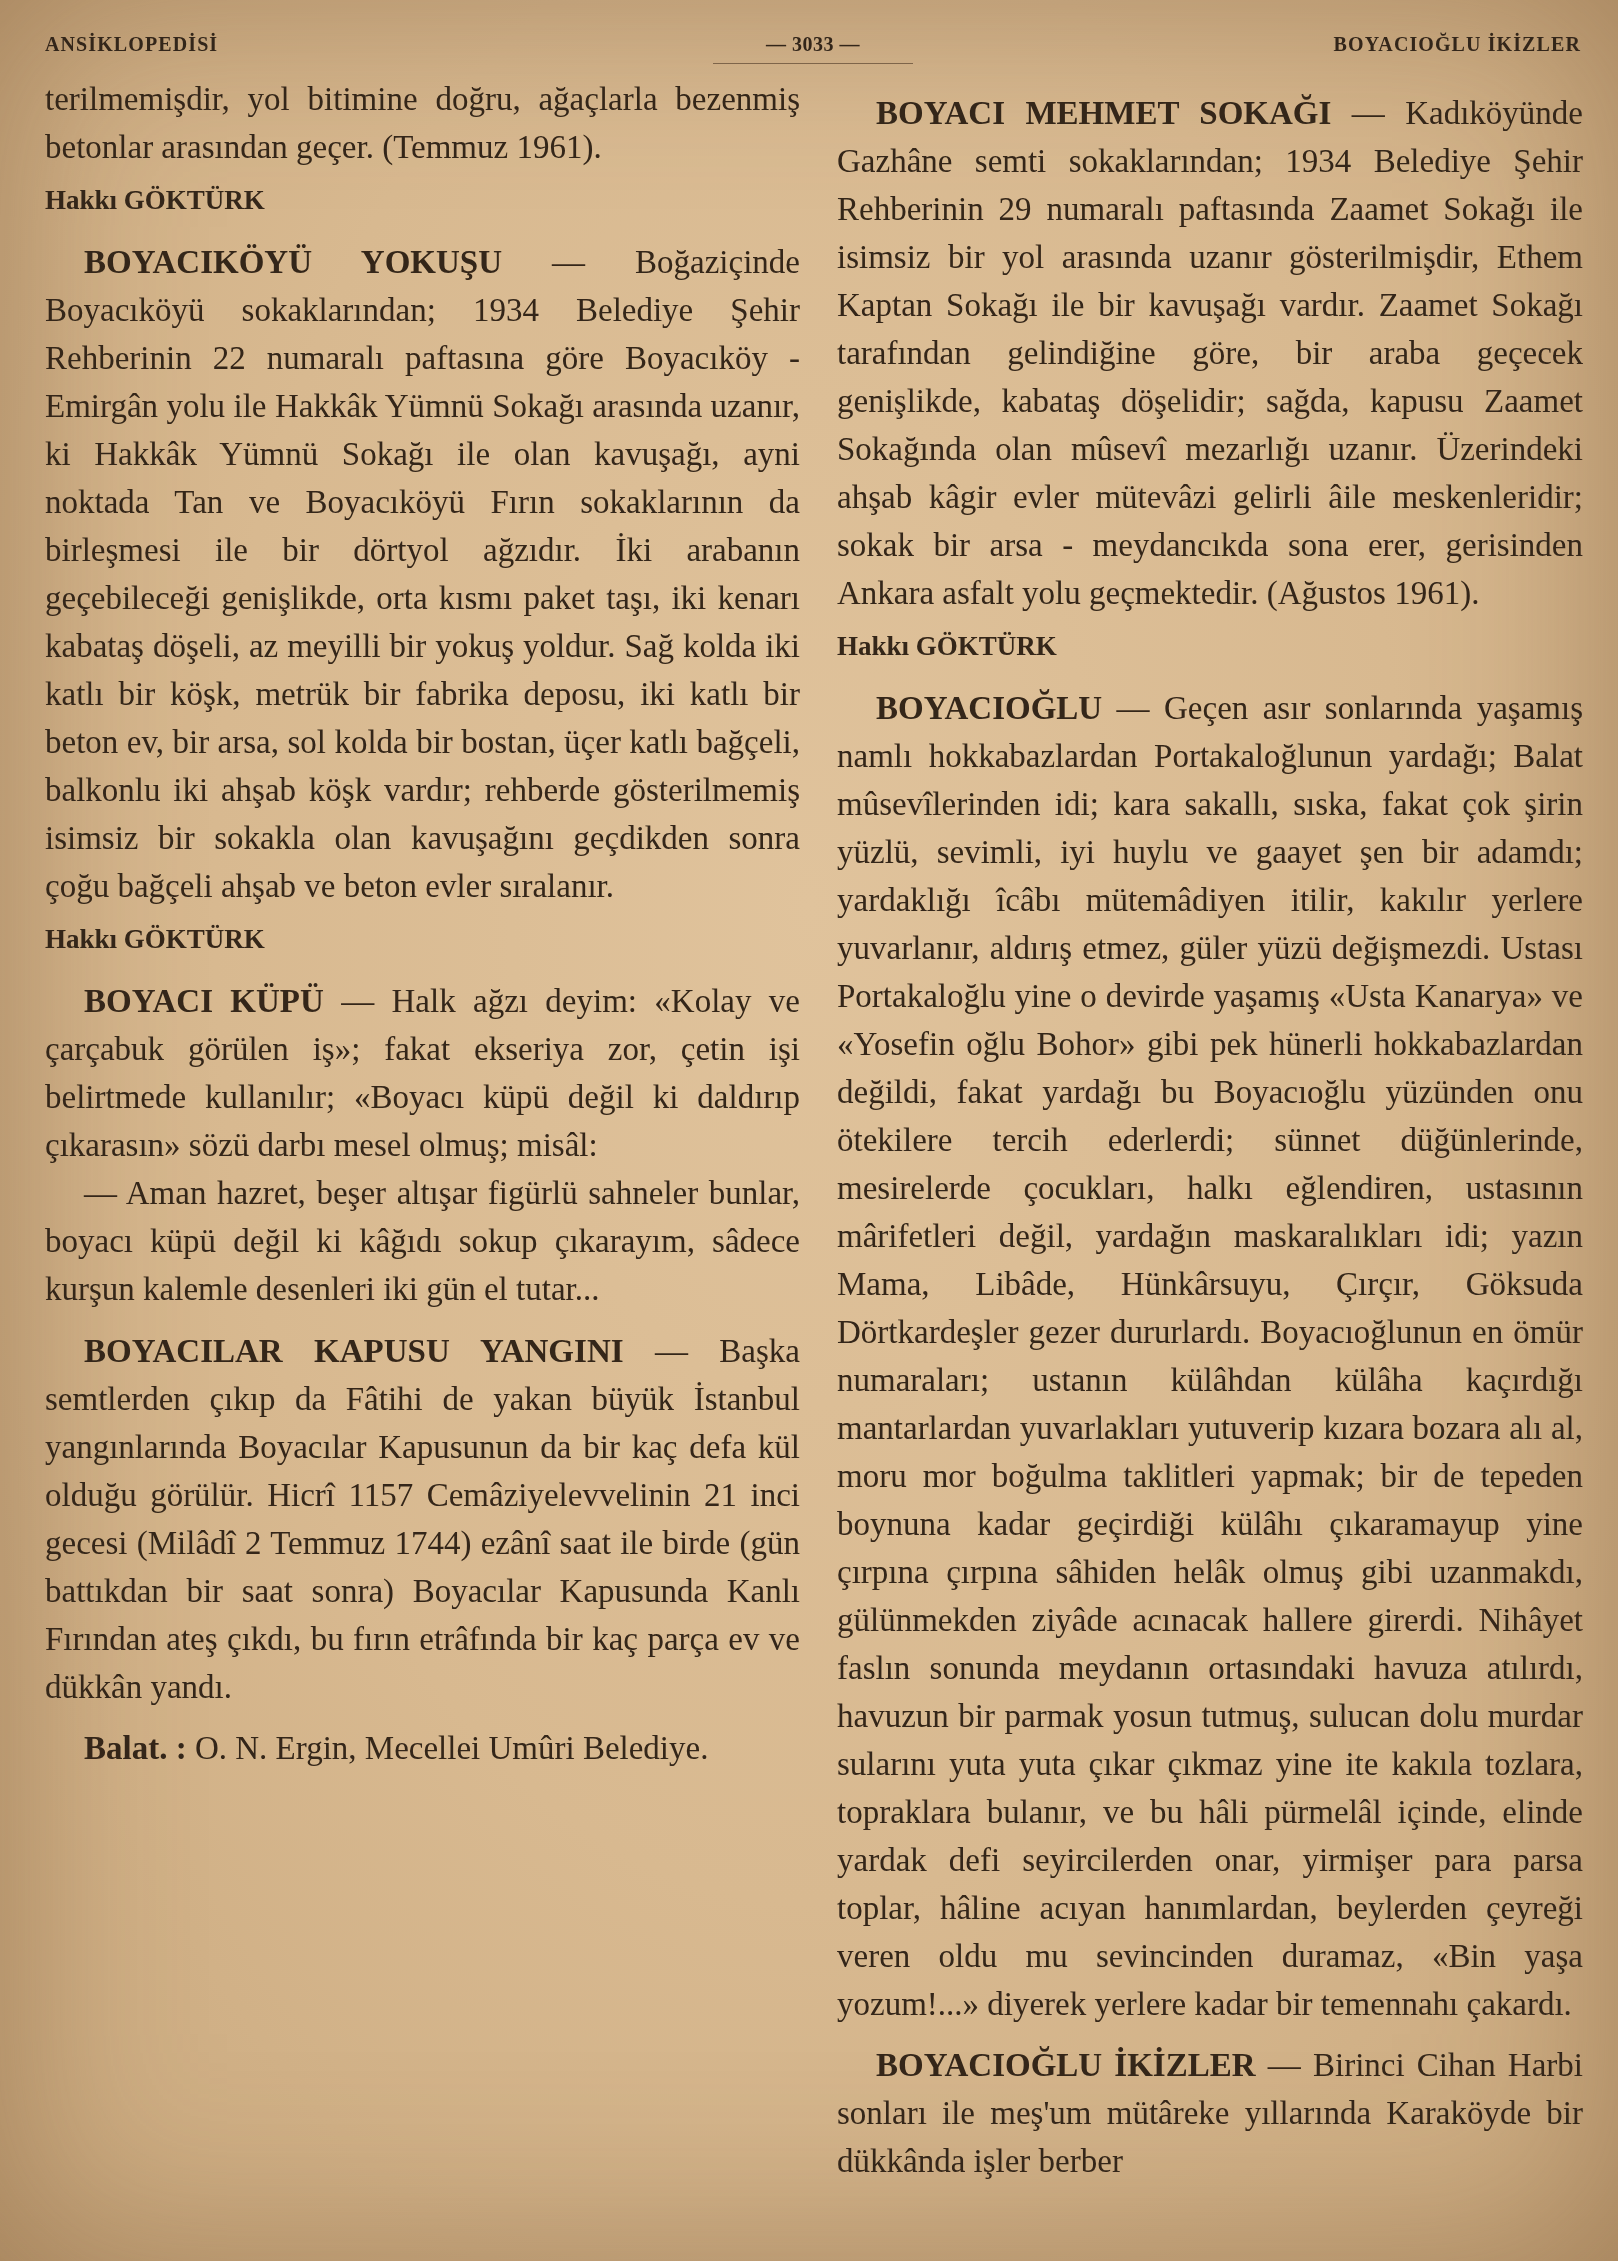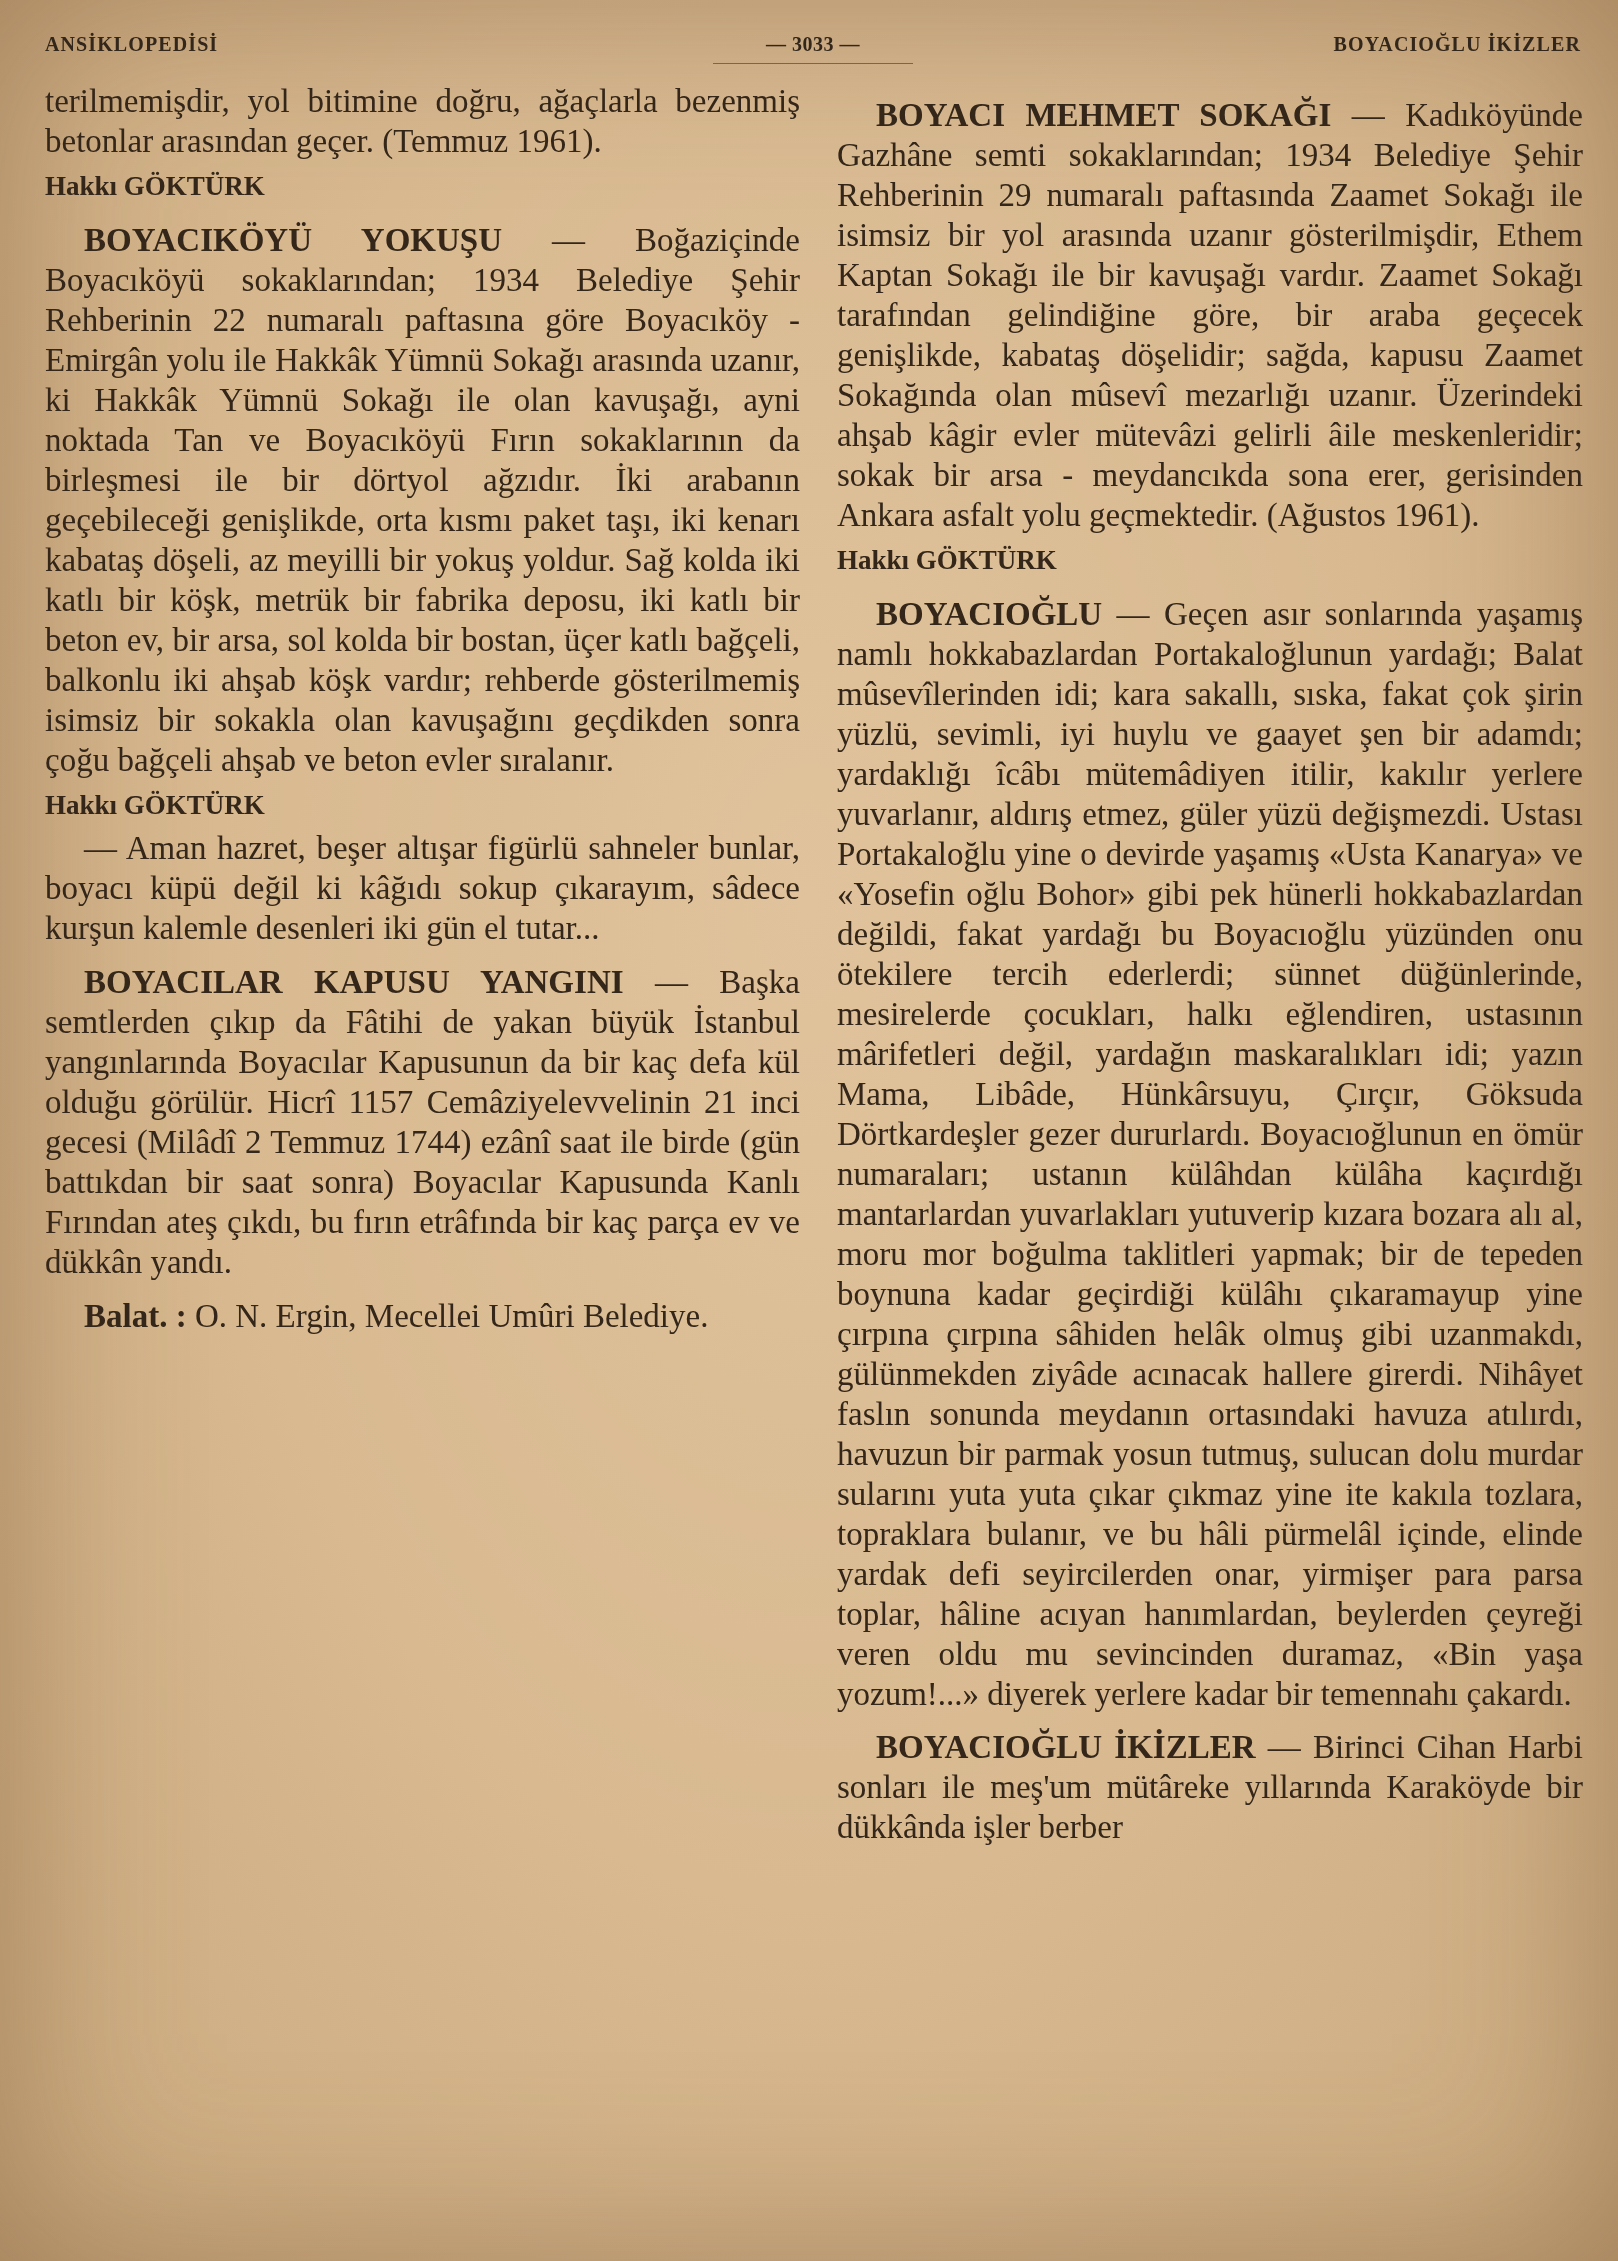--- a/index.html
+++ b/index.html
@@ -33,23 +33,23 @@
     position: absolute; left: 50%; top: 0;
     transform: translateX(-50%);
     padding: 0 53px 7.4px 53px;
     border-bottom: 1.6px solid rgba(62, 42, 26, 0.55);
     letter-spacing: 0.5px;
   }
   .h-right { position: absolute; right: 0; top: 0; }
 
   .col {
     position: absolute;
-    top: 81px;
+    top: 75px;
     font-size: 33px;
-    line-height: 40px;
+    line-height: 48px;
     text-align: justify;
     color: #342619;
   }
   .col-left  { left: 45px;   width: 755px; }
   .col-right { left: 837px; width: 746px; }
 
   p { margin: 0; padding: 0; }
   .cont  { text-indent: 0; }
   .para  { text-indent: 39px; }
   .entry { text-indent: 39px; margin-top: 13.7px; }
@@ -71,20 +71,21 @@
     <span class="h-left">ANSİKLOPEDİSİ</span>
     <span class="h-center">— 3033 —</span>
     <span class="h-right">BOYACIOĞLU İKİZLER</span>
   </div>
 
   <div class="col col-left">
     <p class="cont"><span>terilmemişdir, yol bitimine doğru, ağaçlarla bezenmiş betonlar arasından geçer. (Temmuz 1961).</span></p>
     <p class="sig"><span>Hakkı GÖKTÜRK</span></p>
     <p class="entry"><b class="term">BOYACIKÖYÜ YOKUŞU</b><span> — Boğaziçinde Boyacıköyü sokaklarından; 1934 Belediye Şehir Rehberinin 22 numaralı paftasına göre Boyacıköy - Emirgân yolu ile Hakkâk Yümnü Sokağı arasında uzanır, ki Hakkâk Yümnü Sokağı ile olan kavuşağı, ayni noktada Tan ve Boyacıköyü Fırın sokaklarının da birleşmesi ile bir dörtyol ağzıdır. İki arabanın geçebileceği genişlikde, orta kısmı paket taşı, iki kenarı kabataş döşeli, az meyilli bir yokuş yoldur. Sağ kolda iki katlı bir köşk, metrük bir fabrika deposu, iki katlı bir beton ev, bir arsa, sol kolda bir bostan, üçer katlı bağçeli, balkonlu iki ahşab köşk vardır; rehberde gösterilmemiş isimsiz bir sokakla olan kavuşağını geçdikden sonra çoğu bağçeli ahşab ve beton evler sıralanır.</span></p>
     <p class="sig"><span>Hakkı GÖKTÜRK</span></p>
+    <p class="entry"><b class="term">BOYACI KÜPÜ</b><span> — Halk ağzı deyim: «Kolay ve çarçabuk görülen iş»; fakat ekseriya zor, çetin işi belirtmede kullanılır; «Boyacı küpü değil ki daldırıp çıkarasın» sözü darbı mesel olmuş; misâl:</span></p>
     <p class="para"><span>— Aman hazret, beşer altışar figürlü sahneler bunlar, boyacı küpü değil ki kâğıdı sokup çıkarayım, sâdece kurşun kalemle desenleri iki gün el tutar...</span></p>
     <p class="entry"><b class="term">BOYACILAR KAPUSU YANGINI</b><span> — Başka semtlerden çıkıp da Fâtihi de yakan büyük İstanbul yangınlarında Boyacılar Kapusunun da bir kaç defa kül olduğu görülür. Hicrî 1157 Cemâziyelevvelinin 21 inci gecesi (Milâdî 2 Temmuz 1744) ezânî saat ile birde (gün battıkdan bir saat sonra) Boyacılar Kapusunda Kanlı Fırından ateş çıkdı, bu fırın etrâfında bir kaç parça ev ve dükkân yandı.</span></p>
     <p class="entry"><b class="term">Balat. :</b><span> O. N. Ergin, Mecellei Umûri Belediye.</span></p>
   </div>
 
   <div class="col col-right">
     <p class="entry"><b class="term">BOYACI MEHMET SOKAĞI</b><span> — Kadıköyünde Gazhâne semti sokaklarından; 1934 Belediye Şehir Rehberinin 29 numaralı paftasında Zaamet Sokağı ile isimsiz bir yol arasında uzanır gösterilmişdir, Ethem Kaptan Sokağı ile bir kavuşağı vardır. Zaamet Sokağı tarafından gelindiğine göre, bir araba geçecek genişlikde, kabataş döşelidir; sağda, kapusu Zaamet Sokağında olan mûsevî mezarlığı uzanır. Üzerindeki ahşab kâgir evler mütevâzi gelirli âile meskenleridir; sokak bir arsa - meydancıkda sona erer, gerisinden Ankara asfalt yolu geçmektedir. (Ağustos 1961).</span></p>
     <p class="sig"><span>Hakkı GÖKTÜRK</span></p>
     <p class="entry"><b class="term">BOYACIOĞLU</b><span> — Geçen asır sonlarında yaşamış namlı hokkabazlardan Portakaloğlunun yardağı; Balat mûsevîlerinden idi; kara sakallı, sıska, fakat çok şirin yüzlü, sevimli, iyi huylu ve gaayet şen bir adamdı; yardaklığı îcâbı mütemâdiyen itilir, kakılır yerlere yuvarlanır, aldırış etmez, güler yüzü değişmezdi. Ustası Portakaloğlu yine o devirde yaşamış «Usta Kanarya» ve «Yosefin oğlu Bohor» gibi pek hünerli hokkabazlardan değildi, fakat yardağı bu Boyacıoğlu yüzünden onu ötekilere tercih ederlerdi; sünnet düğünlerinde, mesirelerde çocukları, halkı eğlendiren, ustasının mârifetleri değil, yardağın maskaralıkları idi; yazın Mama, Libâde, Hünkârsuyu, Çırçır, Göksuda Dörtkardeşler gezer dururlardı. Boyacıoğlunun en ömür numaraları; ustanın külâhdan külâha kaçırdığı mantarlardan yuvarlakları yutuverip kızara bozara alı al, moru mor boğulma taklitleri yapmak; bir de tepeden boynuna kadar geçirdiği külâhı çıkaramayup yine çırpına çırpına sâhiden helâk olmuş gibi uzanmakdı, gülünmekden ziyâde acınacak hallere girerdi. Nihâyet faslın sonunda meydanın ortasındaki havuza atılırdı, havuzun bir parmak yosun tutmuş, sulucan dolu murdar sularını yuta yuta çıkar çıkmaz yine ite kakıla tozlara, topraklara bulanır, ve bu hâli pürmelâl içinde, elinde yardak defi seyircilerden onar, yirmişer para parsa toplar, hâline acıyan hanımlardan, beylerden çeyreği veren oldu mu sevincinden duramaz, «Bin yaşa yozum!...» diyerek yerlere kadar bir temennahı çakardı.</span></p>
     <p class="entry"><b class="term">BOYACIOĞLU İKİZLER</b><span> — Birinci Cihan Harbi sonları ile meş'um mütâreke yıllarında Karaköyde bir dükkânda işler berber</span></p>

